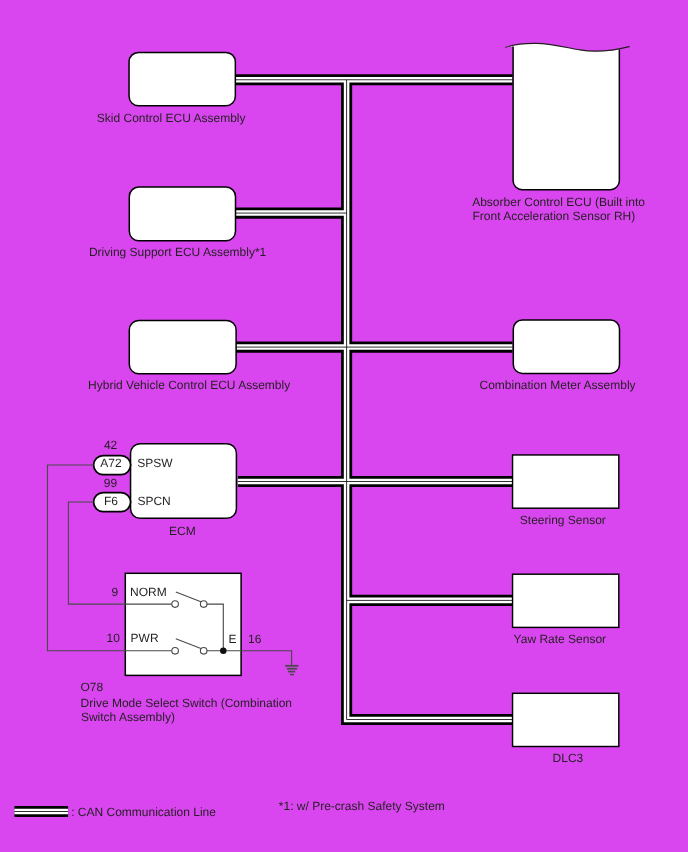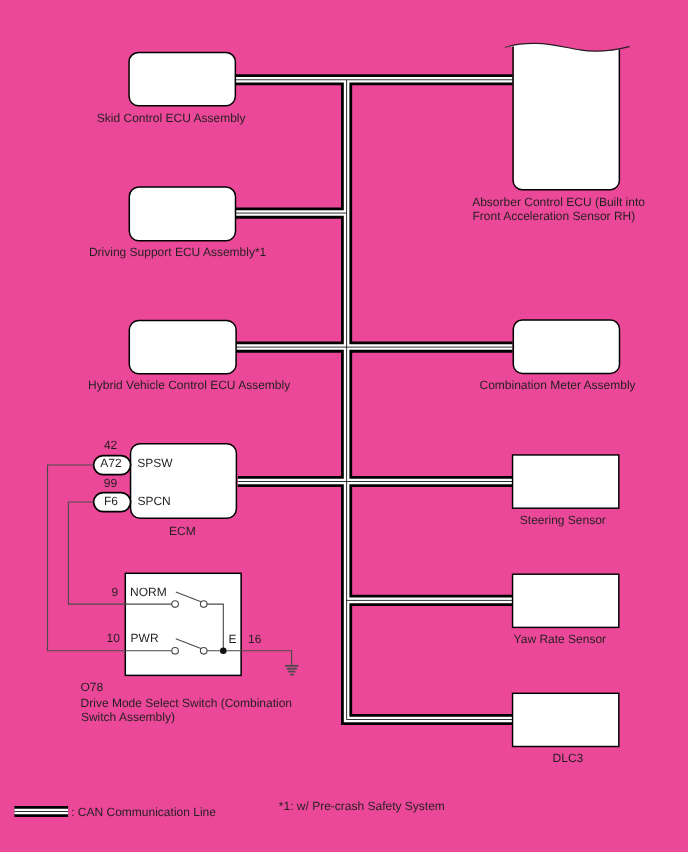--- a/index.html
+++ b/index.html
@@ -1,16 +1,16 @@
 <!DOCTYPE html>
 <html><head><meta charset="utf-8"><title>CAN</title>
 <style>
 html,body{margin:0;padding:0;background:#fff;}
 body{width:688px;height:852px;overflow:hidden;font-family:"Liberation Sans",sans-serif;}
-#stage{position:relative;width:688px;height:852px;background:#ec4899;}
+#stage{position:relative;width:688px;height:852px;background:#d946ef;}
 svg{display:block;shape-rendering:geometricPrecision;text-rendering:geometricPrecision;}
 text{-webkit-font-smoothing:antialiased;}
 </style></head><body>
 
 <div id="stage">
     <svg width="688" height="852" viewBox="0 0 688 852" xmlns="http://www.w3.org/2000/svg">
 <g>
 <g fill="none" stroke="#000000" stroke-width="11.12" stroke-linecap="butt" stroke-linejoin="miter">
 <path d="M 235.5 79.76 L 512.5 79.76"></path>
 <path d="M 346.6 79.76 L 346.6 719.53 L 512.5 719.53"></path>

